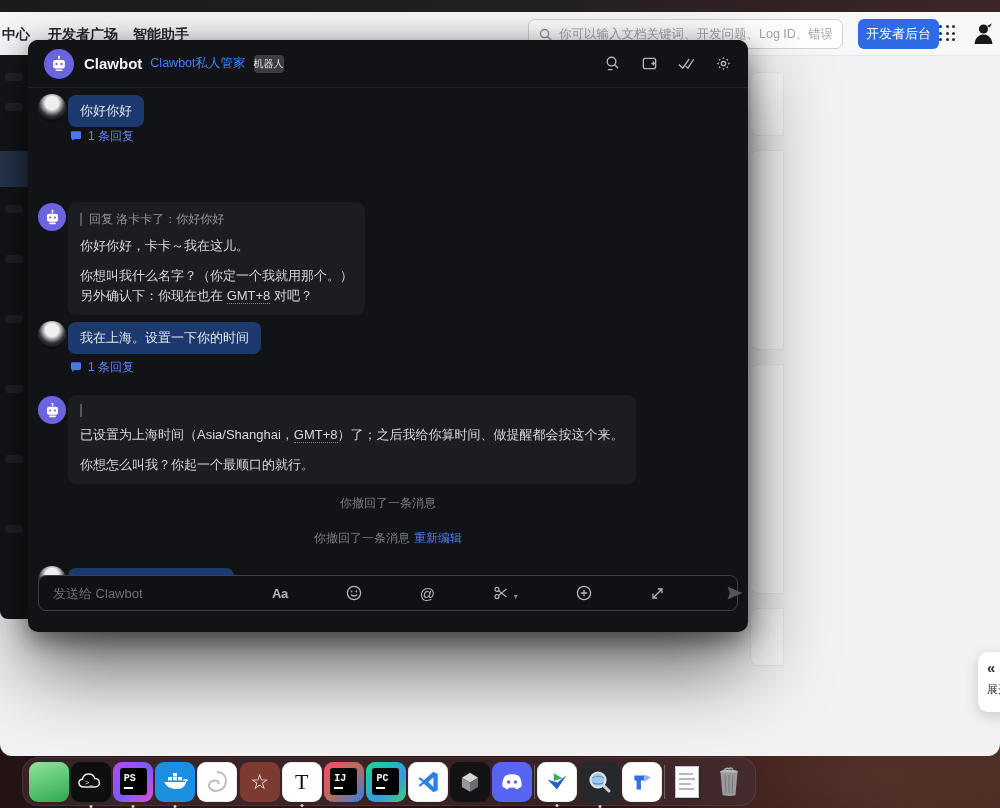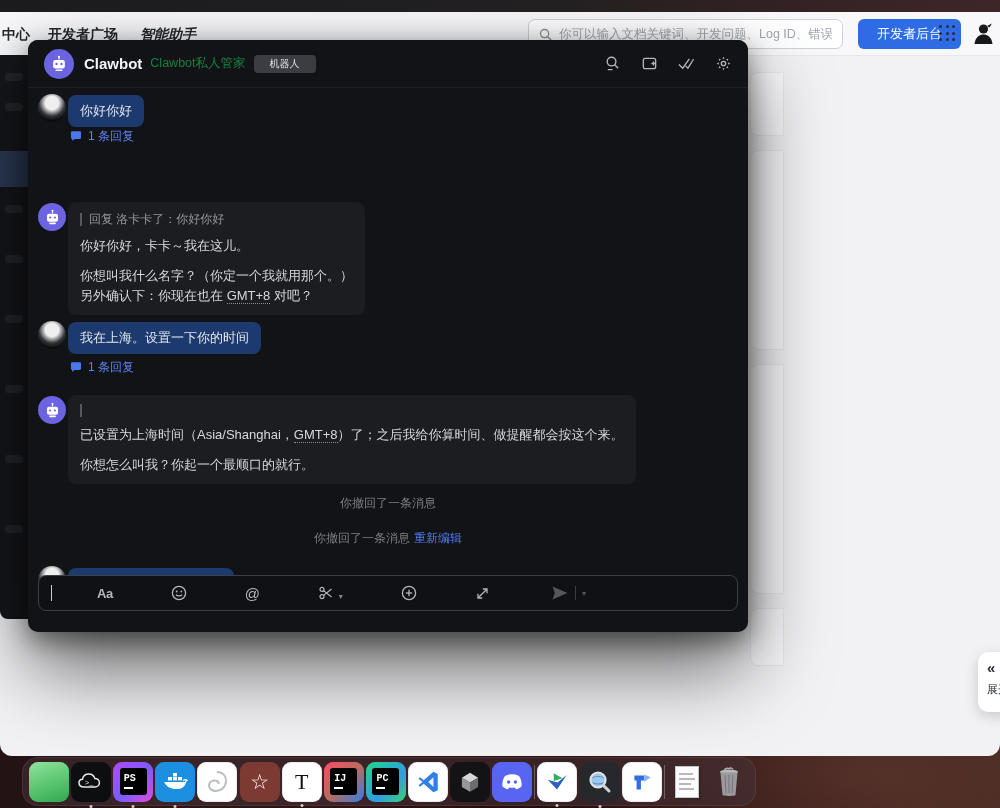--- a/index.html
+++ b/index.html
@@ -16,28 +16,28 @@
   }
   .menustrip { position:absolute; left:0; top:0; width:1000px; height:12px;
     background:linear-gradient(90deg,#1c1c1e 0%, #232122 55%, #352224 80%, #3e2627 100%); }
 
   
   .page { position:absolute; left:0; top:12px; width:1000px; height:744px;
     background:#f2f2f4; border-radius:0 0 12px 12px; }
   .page-header { position:absolute; left:0; top:0; width:100%; height:44px;
     background:#f8f8fa; border-bottom:1px solid #e7e7ea; }
   .nav-item { position:absolute; top:14px; font-size:14px; color:#25282e; font-weight:600; white-space:nowrap; cursor:default;text-align:right; }
-  .nav-0 { left:2px; } .nav-1 { left:48px; } .nav-2 { left:140px;font-style:italic; }
+  .nav-0 { left:2px; } .nav-1 { left:48px; } .nav-2 { left:133px; }
   .search-box { position:absolute; left:528px; top:7px; width:315px; height:30px;
     background:#fff; border:1px solid #cfd1d6; border-radius:7px; display:flex; align-items:center; padding:0 10px; gap:7px; }
   .search-box svg { flex:none; }
   .search-box input { border:0; outline:0; background:transparent; width:100%;
     font-size:12.5px; color:#333; font-family:"Liberation Sans",sans-serif; }
   .search-box input::placeholder { color:#a2a5ad; }
-  .console-btn { position:absolute; left:858px; top:7px; height:30px; padding:0 19px;
+  .console-btn { position:absolute; left:858px; top:7px; height:30px; padding:0 8px;
     background:#2e6ce5; color:#fff; font-size:13px; border:0; border-radius:6px;
     display:flex; align-items:center; font-family:"Liberation Sans",sans-serif; cursor:pointer; white-space:nowrap; }
   .grid-icon { position:absolute; left:939px; top:13px; width:17px; height:17px;
     display:grid; grid-template-columns:repeat(3,1fr); gap:3px; cursor:pointer; }
   .grid-icon i { width:3px; height:3px; border-radius:50%; background:#2a2d33; }
   .top-avatar { position:absolute; left:971px; top:9px; width:25px; height:25px; cursor:pointer; }
 
   
   .ghost-col { position:absolute; left:750px; top:60px; width:34px; }
   .ghost-card { border:1px solid #e9e9ec; background:#f9f9fb; border-radius:8px 0 0 8px; margin-bottom:14px; }
@@ -50,23 +50,23 @@
 
   
   .chatwin { position:absolute; left:28px; top:40px; width:720px; height:592px;
     background:#121316; border-radius:10px; overflow:hidden;
     box-shadow:0 35px 80px rgba(0,0,0,.6), 0 8px 26px rgba(0,0,0,.45); }
   .cw-header { position:absolute; left:0; top:0; width:100%; height:48px;
     display:flex; align-items:center; padding:0 16px; border-bottom:1px solid #1e2024; background:#121316; }
   .bot-avatar { width:30px; height:30px; border-radius:50%; background:#6c63e0;
     display:flex; align-items:center; justify-content:center; flex:none; }
   .cw-title { color:#f2f3f5; font-size:15px; font-weight:700; margin-left:10px; white-space:nowrap; }
-  .cw-subtitle { color:#15803d; font-size:12.5px; margin-left:8px; white-space:nowrap; }
+  .cw-subtitle { color:#3b82f6; font-size:12.5px; margin-left:8px; white-space:nowrap; }
   .cw-badge { background:#3b3d43; color:#e3e4e8; font-size:10px; border-radius:4px;
-    padding:2px 16px; margin-left:8px; white-space:nowrap; }
+    padding:2px 0; margin-left:8px; white-space:nowrap; }
   .cw-actions { margin-left:auto; display:flex; align-items:center; gap:19px; color:#b4b7be; }
   .cw-actions .icn { width:18px; height:18px; display:flex; align-items:center; justify-content:center; cursor:pointer; }
 
   .chat-body { position:absolute; left:0; top:48px; width:100%; height:488px; }
   .msg-avatar { position:absolute; left:10px; width:28px; height:28px; border-radius:50%; overflow:hidden; }
   .user-av { background:radial-gradient(circle at 50% 32%, #efefef 0 28%, #35363a 55%, #0c0c0e 75%); }
   .bot-av { background:#6c63e0; display:flex; align-items:center; justify-content:center; }
   .bubble-user { position:absolute; left:40px; background:#1d3a6f; color:#e2e6ec;
     font-size:13px; border-radius:8px; padding:7px 12px; white-space:nowrap; }
   .bubble-bot { position:absolute; left:40px; background:#1c1d21; color:#d6d8dc;
@@ -315,20 +315,21 @@
       <div class="sysmsg" style="top:442px;">
         <span>你撤回了一条消息</span><span class="action">重新编辑</span>
       </div>
 
       <div class="msg-avatar user-av" style="top:478px;"></div>
       <div class="bubble-user" style="top:480px;">帮我打开todesk远程工具</div>
     </div>
 
     <div class="inputbar">
       <span class="caret"></span>
+      <input placeholder="发送给 Clawbot" style="">
       <div class="in-icons">
         <span class="icn fmt">Aa</span>
         <span class="icn">
           <svg width="16" height="16" viewBox="0 0 16 16">
               <circle cx="8" cy="8" r="6.6" fill="none" stroke="currentColor" stroke-width="1.3"></circle>
               <circle cx="5.7" cy="6.5" r="0.9" fill="currentColor"></circle>
               <circle cx="10.3" cy="6.5" r="0.9" fill="currentColor"></circle>
               <path d="M5 9.6 C6 11.3 10 11.3 11 9.6" fill="none" stroke="currentColor" stroke-width="1.2"></path>
             </svg>
         </span>

